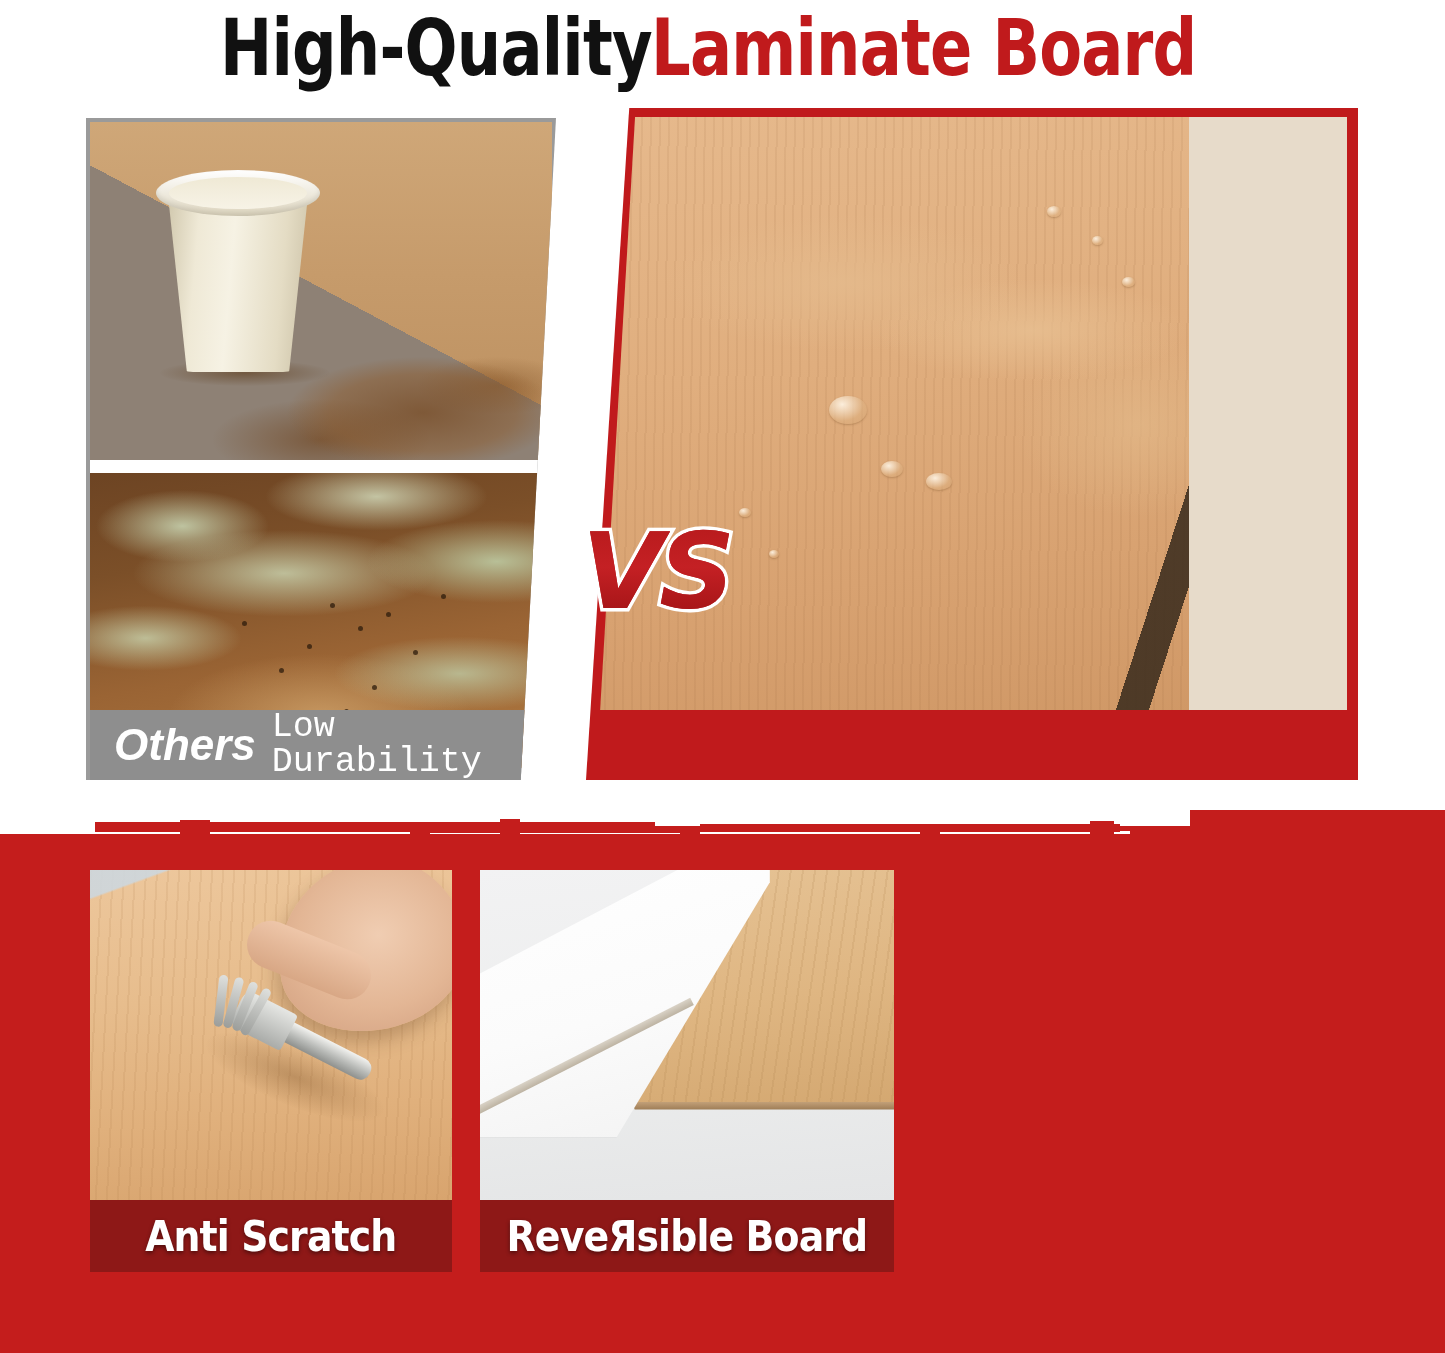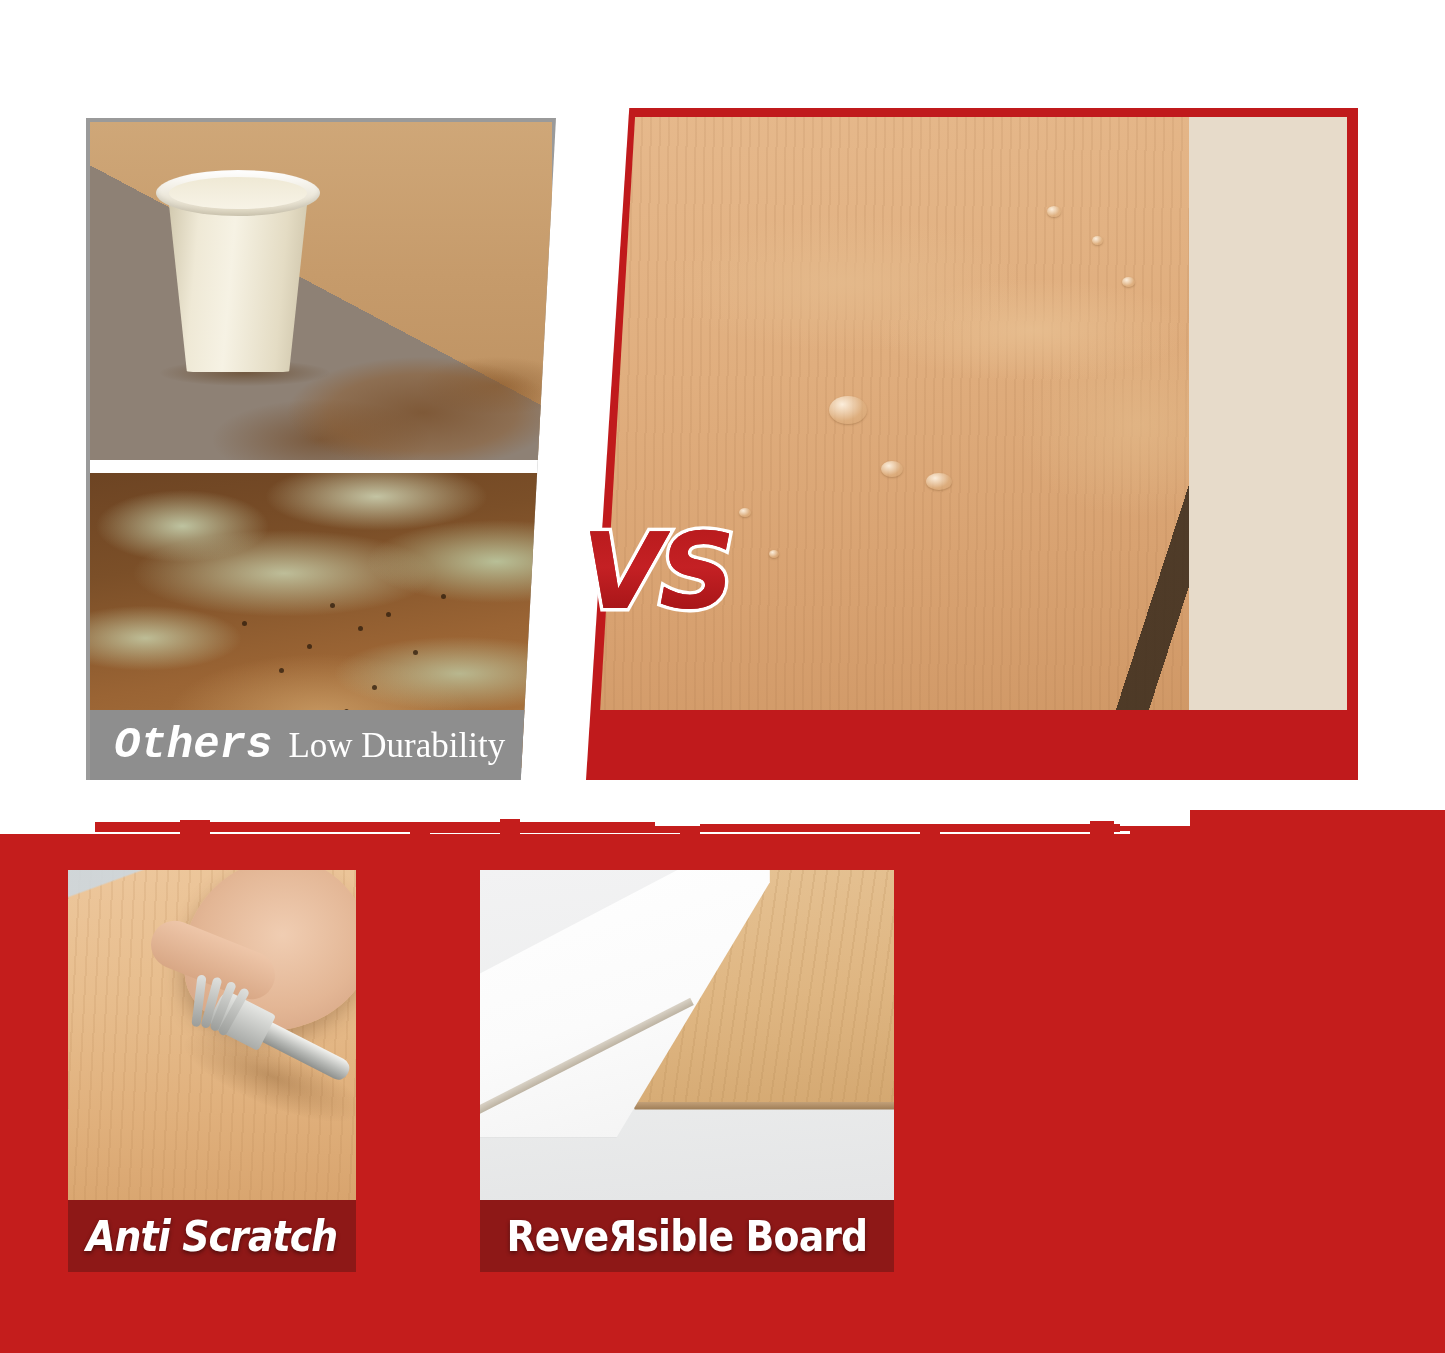--- a/index.html
+++ b/index.html
@@ -85,25 +85,25 @@
       linear-gradient(170deg,#6d4423 0%, #7b4f28 28%, #9a6434 60%, #b07a41 100%);
     overflow:hidden;
   }
   .mold-speck{position:absolute;width:5px;height:5px;border-radius:50%;background:rgba(45,28,12,.75);}
   .lbl-others{
     position:absolute;left:0;bottom:0;width:100%;height:70px;background:#8e8e8e;
     display:flex;align-items:center;padding-left:24px;box-sizing:border-box;
     color:#ffffff;
   }
   .lbl-others .big{
-    font-family:Liberation Mono, monospace;font-weight:bold;font-style:italic;
+    font-family:Liberation Sans, sans-serif;font-weight:bold;font-style:italic;
     font-size:44px;letter-spacing:0px;margin-right:16px;line-height:1;
   }
   .lbl-others .small{
-    font-family:Liberation Serif, serif;font-weight:normal;font-size:35px;line-height:1;
+    font-family:Liberation Mono, monospace;font-weight:normal;font-size:35px;line-height:1;
   }
 
   
   .card-ours{
     position:absolute;left:586px;top:0px;width:772px;height:672px;
     background:#C01A1C;
     -webkit-clip-path:polygon(5.6% 0, 100% 0, 100% 100%, 0 100%);
     clip-path:polygon(5.6% 0, 100% 0, 100% 100%, 0 100%);
     overflow:hidden;
   }
@@ -181,21 +181,21 @@
     background:rgba(120,22,22,.72);
     display:flex;align-items:center;justify-content:center;
   }
   .tile .cap span{
     font-family:"DejaVu Sans", sans-serif;font-weight:bold;color:#ffffff;
     font-size:43px;line-height:1;letter-spacing:-1px;
     transform:scaleX(.88);transform-origin:center;
     text-shadow:0 2px 5px rgba(0,0,0,.45);
     white-space:nowrap;
   }
-  .tile1{left:68px;width:288px;height:402px;font-style:italic;}
+  .tile1{left:90px;width:362px;height:402px;}
   .tile2{left:480px;width:414px;height:402px;}
   .tile3{left:978px;width:360px;height:402px;}
 
   
   .ph-scratch{
     background:
       linear-gradient(160deg, rgba(205,215,222,.9) 0 6%, rgba(0,0,0,0) 6.5%),
       repeating-linear-gradient(93deg, rgba(170,120,70,.13) 0 2px, rgba(255,255,255,0) 2px 11px),
       linear-gradient(175deg,#edc79c 0%, #e7bd8d 38%, #e0b07c 72%, #d8a46e 100%);
   }
@@ -289,20 +289,23 @@
     position:absolute;left:21%;top:-16%;width:33%;height:25%;
     background:radial-gradient(ellipse at 50% 70%, #e9bc9c 0%, #d8a484 60%, #c08d6c 100%);
     border-radius:0 0 40% 40%/0 0 60% 60%;
   }
 </style>
 </head>
 <body>
 
 <div class="stage">
 
+  <div class="title">
+    <span class="t-black">High-Quality </span><span class="t-red">Laminate Board</span>
+  </div>
 
   <div class="compare">
 
     <div class="card-others">
       <div class="card-others-inner">
 
         <div class="img-spill">
           <div class="cup">
             <div class="cup-shadow"></div>
             <div class="cup-body"></div>

